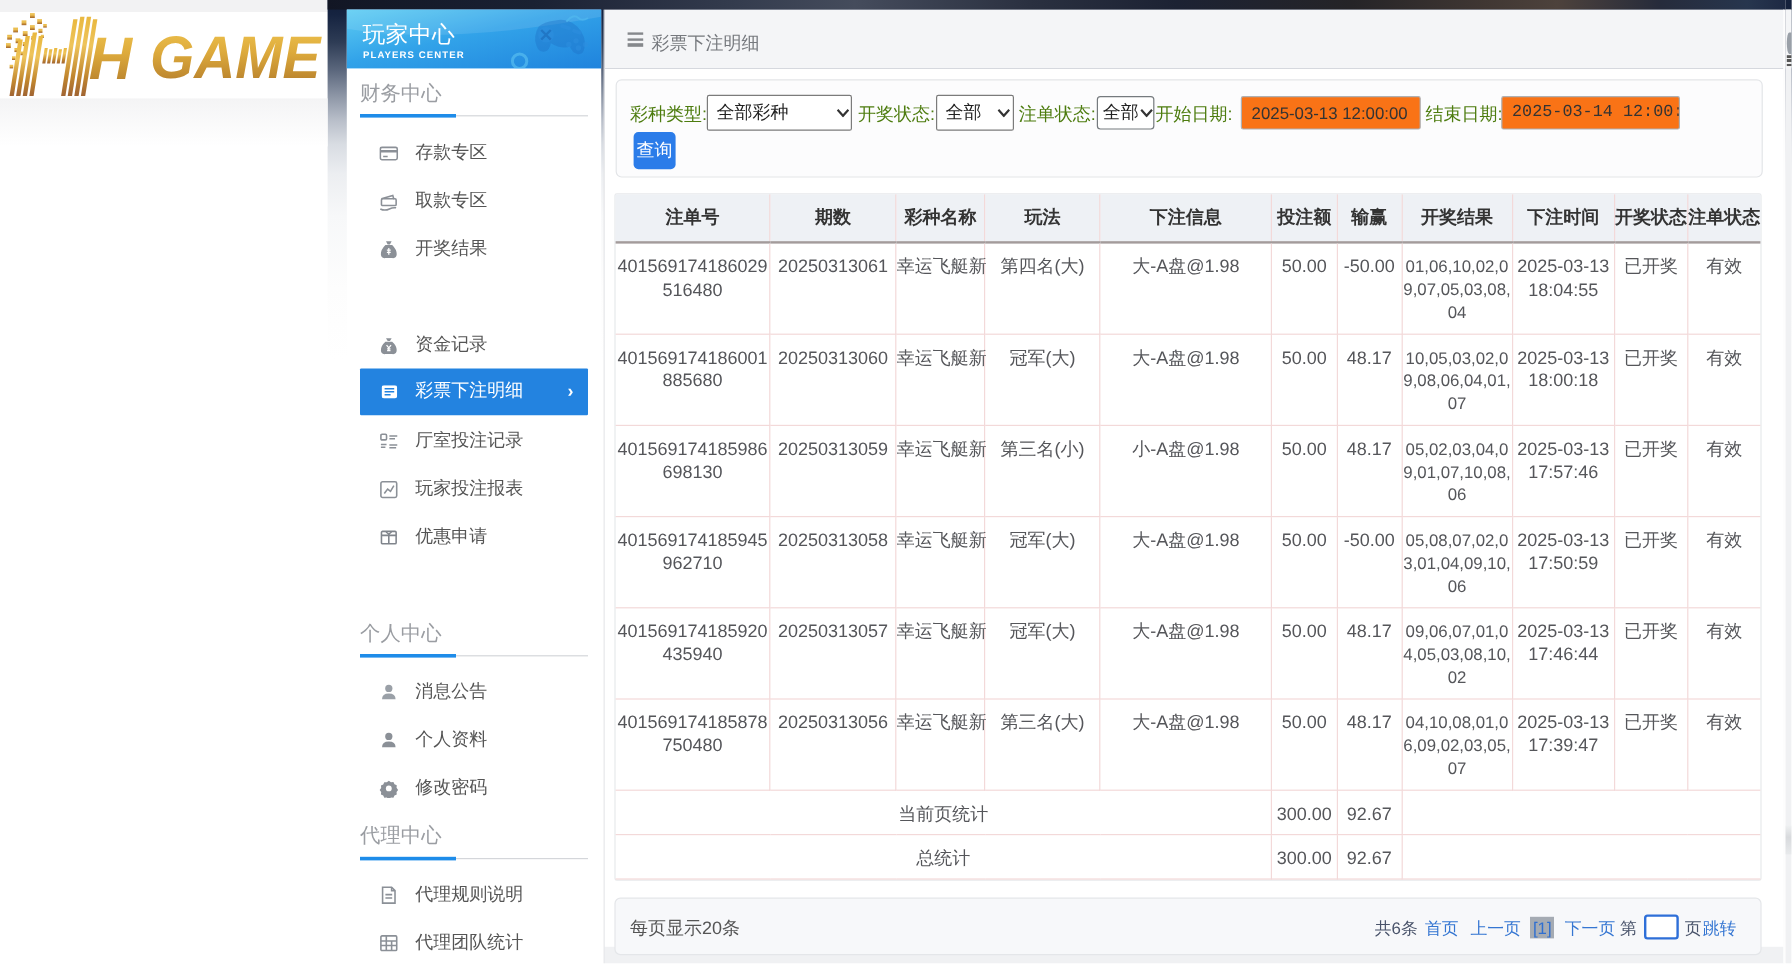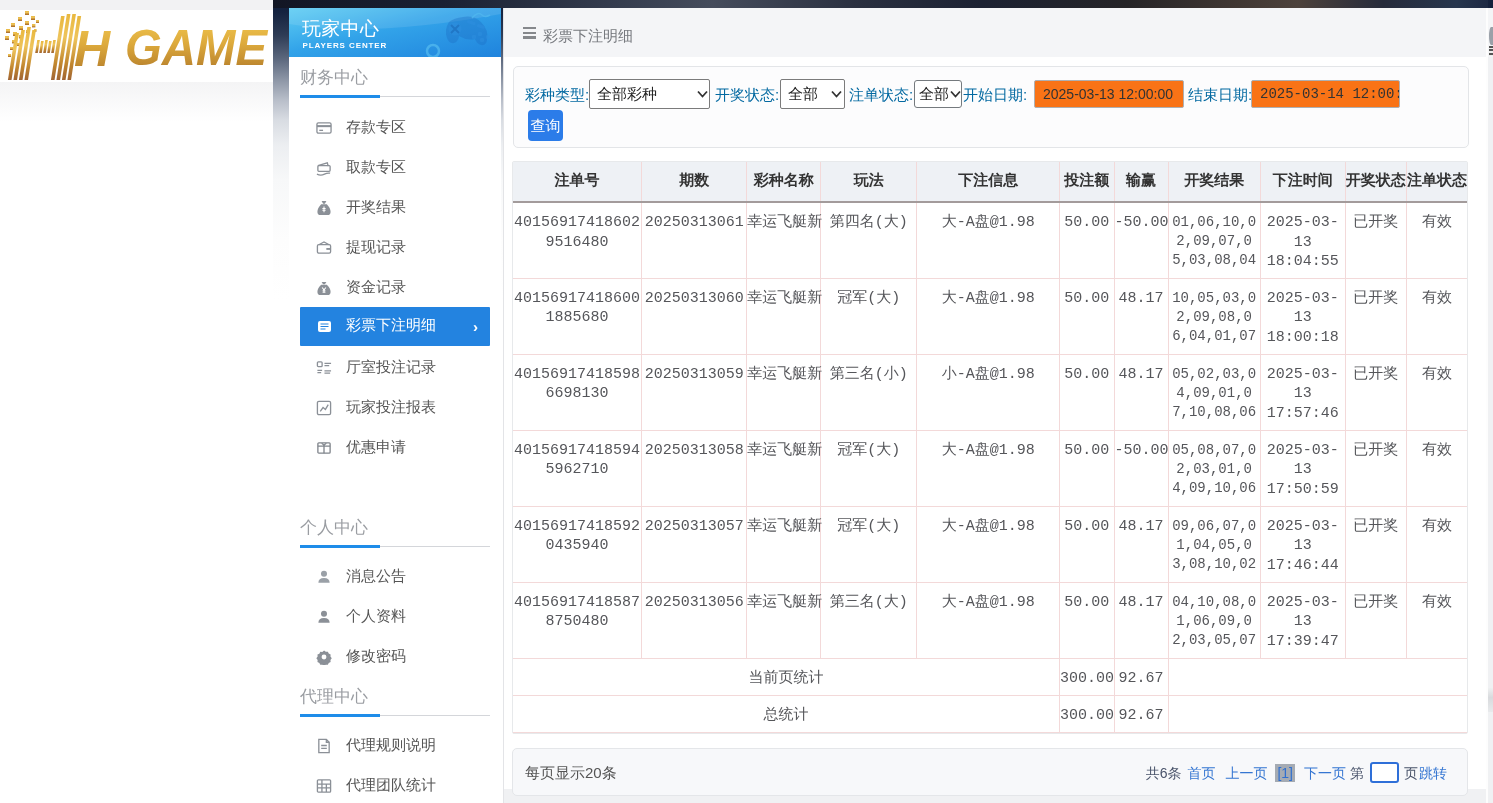--- a/index.html
+++ b/index.html
@@ -33,28 +33,28 @@
 .topbar { left:504px; top:8px; width:983px; height:49px; background:#f4f5f7; }
 .contbg { left:504px; top:57px; width:983px; height:732px; background:#fff; }
 .botgray { left:504px; top:789px; width:983px; height:14px; background:#f0f1f3; }
 .vdiv1 { left:503px; top:8px; width:1px; height:795px; background:#e3e4e7; }
 .burger { left:523px; top:27px; width:13px; height:13px; }
 .burger i { display:block; height:2.4px; background:#85888c; margin-bottom:2.2px; }
 .ptitle { left:543px; top:27px; font-size:15px; color:#76797e; }
 
 
 .fpanel { left:513px; top:66px; width:956px; height:82px; background:#fcfcfd; border:1px solid #e3e5e8; border-radius:5px; }
-.flabel { position:absolute; top:86px; font-size:15px; color:#0369a1; }
+.flabel { position:absolute; top:86px; font-size:15px; color:#4d7c0f; }
 .fsel-arrow { position:absolute; top:90px; width:11px; height:8px; pointer-events:none;}
 .finput { position:absolute; top:80px; height:28px; border:1px solid #aeb0b3; border-radius:2px; background:#f97316; font-size:14px; color:#333; padding-left:8px; font-family:"Liberation Sans",sans-serif;}
 .qbtn { position:absolute; left:528px; top:110px; width:35px; height:31px; background:#2b7ce9; border-radius:4px; color:#fff; font-size:15px; text-align:center; line-height:31px; }
 
 
 .tpanel { left:512px; top:161px; width:956px; height:573px; background:#fff; border:1px solid #e7e9eb; border-radius:2px; }
-table.bt { border-collapse:collapse; table-layout:fixed; width:954px; font-size:15px; color:#55565a;font-family:Liberation Mono, monospace; }
+table.bt { border-collapse:collapse; table-layout:fixed; width:954px; font-size:15px; color:#55565a; }
 table.bt td, table.bt th { border-right:1px solid #f3d9d9; border-bottom:1px solid #f3d9d9; text-align:center; padding:0; line-height:19.6px; }
 table.bt td:last-child, table.bt th:last-child { border-right:none; }
 table.bt th { height:40px; background:#eef1f5; color:#333; font-size:15px; font-weight:bold; border-bottom:2px solid #a39b9b; vertical-align:middle; }
 table.bt td { height:76px; vertical-align:top; padding-top:10px; }
 table.bt td.nw { white-space:nowrap; }
 table.bt td.bk8 { word-break:break-all; font-size:14px; line-height:19px; }
 table.bt tr.tot td { height:37px; padding-top:10px; }
 .bk { word-break:break-all; }
 
 
@@ -339,30 +339,20 @@
   <div class="mitem" style="top:180px">
       <svg class="ic" viewBox="0 0 17 17">
         <g fill="#8b9097">
           <path d="M6 1h5l-1.5 3h-2z"></path>
           <path d="M5.5 4.5h6q4 4 4 8t-4 3.5h-6q-4 0.5 -4 -3.5t4 -8z"></path>
           <path d="M8.5 7v6M6.8 9h3.4M6.8 11h3.4" stroke="#fff" stroke-width="1.1"></path>
         </g>
       </svg>
       <span class="lb">开奖结果</span>
     </div>
-  <div class="mitem" style="top:220px">
-      <svg class="ic" viewBox="0 0 17 17">
-        <g fill="none" stroke="#8b9097" stroke-width="1.4">
-          <path d="M3 5 l5.5 -3 5.5 3"></path>
-          <rect x="1.5" y="5" width="14" height="9" rx="1.5"></rect>
-          <path d="M11 9.5h4.5" stroke-width="2"></path>
-        </g>
-      </svg>
-      <span class="lb">提现记录</span>
-    </div>
   <div class="mitem" style="top:260px">
       <svg class="ic" viewBox="0 0 17 17">
         <g fill="#8b9097">
           <path d="M6 2h5l-1.5 2.5h-2z"></path>
           <path d="M5.5 5h6q4 3.5 4 7.5t-4 3.5h-6q-4 0.5 -4 -3.5t4 -7.5z"></path>
           <path d="M6.5 8l2 2.5 2 -2.5M8.5 10.5v3M7 11.5h3M7 13h3" stroke="#fff" stroke-width="1.1" fill="none"></path>
         </g>
       </svg>
       <span class="lb">资金记录</span>
     </div>

